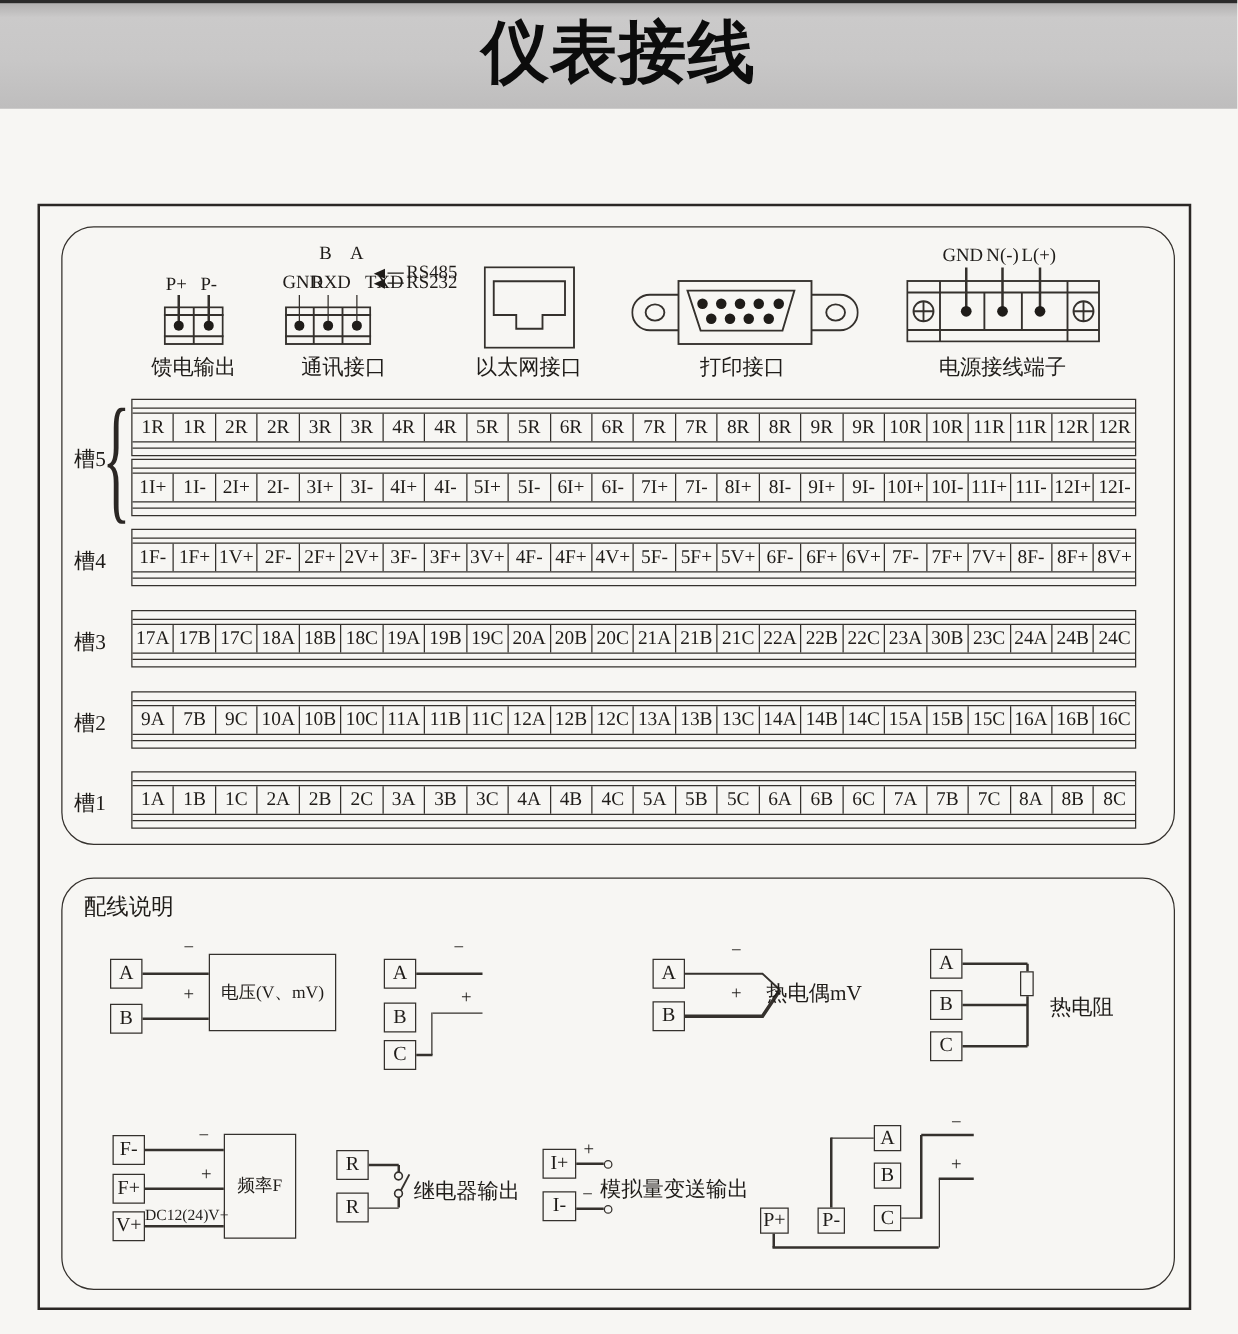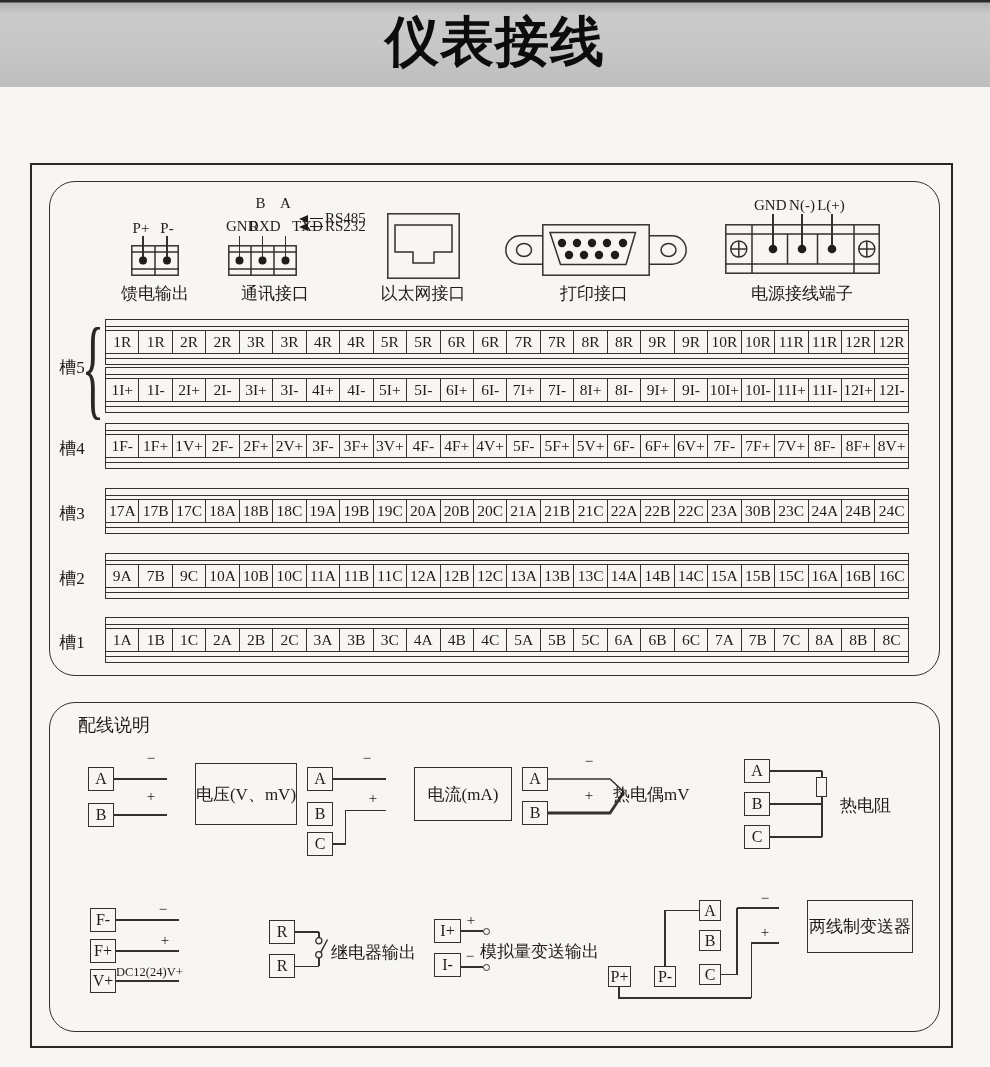--- a/index.html
+++ b/index.html
@@ -42,21 +42,21 @@
   .cell { flex:1; display:flex; align-items:center; justify-content:center;
     font-size:15.5px; border-right:1.6px solid #35312d; white-space:nowrap; overflow:hidden; }
   .cell:last-child { border-right:none; }
   .slot-label { position:absolute; left:2px; width:40px; text-align:center; font-size:17px; white-space:nowrap; }
   .brace { position:absolute; left:30px; top:142px; width:26px; height:86px; display:flex; align-items:center;
     justify-content:center; font-size:112px; font-weight:400; transform:scaleX(0.42); color:#2b2724; }
 
   .tb { position:absolute; width:26px; height:24px; border:1.5px solid #35312d; display:flex;
     align-items:center; justify-content:center; font-size:16px; }
   .mainbox { position:absolute; border:1.6px solid #35312d; display:flex; align-items:center;
-    justify-content:center; font-size:17px; white-space:nowrap;margin-left:28px; }
+    justify-content:center; font-size:14px; white-space:nowrap; }
 </style>
 </head>
 <body>
 
 <div class="page">
 
   <div class="header">
     <div class="title">仪表接线</div>
   </div>
 
@@ -341,40 +341,39 @@
             <div class="cell">7C</div>
             <div class="cell">8A</div>
             <div class="cell">8B</div>
             <div class="cell">8C</div>
           </div>
         <div class="rail-b"></div>
       </div>
     </div>
 
     <div class="panel p2">
-      <div class="dlabel" style="left:28px;top:10px;font-size:18px">配线说明</div>
+      <div class="dlabel" style="left:17px;top:10px;font-size:18px">配线说明</div>
 
       <div class="tb" style="left:38px;top:64px">A</div>
       <div class="tb" style="left:38px;top:100px">B</div>
       <div class="wh" style="left:64px;top:75.2px;width:53px"></div>
       <div class="wh" style="left:64px;top:111.2px;width:53px"></div>
       <div class="pm" style="left:92px;top:47px">−</div>
       <div class="pm" style="left:92px;top:85px">+</div>
       <div class="mainbox" style="left:117px;top:60px;width:102px;height:62px">电压(V、mV)</div>
 
       <div class="tb" style="left:257px;top:64px">A</div>
       <div class="tb" style="left:257px;top:99px">B</div>
       <div class="tb" style="left:257px;top:129px">C</div>
       <div class="wh" style="left:283px;top:75.2px;width:53px"></div>
       <div class="wh" style="left:283px;top:140.2px;width:13px"></div>
       <div class="wv" style="left:294.5px;top:107px;height:34px"></div>
       <div class="wh" style="left:296px;top:106.8px;width:40px"></div>
       <div class="pm" style="left:308px;top:47px">−</div>
       <div class="pm" style="left:314px;top:87px">+</div>
-      <div class="mainbox" style="left:336px;top:64px;width:98px;height:54px">电流(mA)</div>
 
       <div class="tb" style="left:472px;top:64px">A</div>
       <div class="tb" style="left:472px;top:98px">B</div>
       <svg class="abs" style="left:498px;top:58px" width="84" height="60">
         <path d="M0,18 H62 L76,31" fill="none"></path>
         <path d="M0,52 H62 L76,31" fill="none" stroke-width="2.8"></path>
       </svg>
       <div class="pm" style="left:530px;top:50px">−</div>
       <div class="pm" style="left:530px;top:84px">+</div>
       <div class="dlabel" style="left:563px;top:80px">热电偶mV</div>
@@ -393,20 +392,21 @@
 
       <div class="tb" style="left:40px;top:205px">F-</div>
       <div class="tb" style="left:40px;top:236px">F+</div>
       <div class="tb" style="left:40px;top:266px">V+</div>
       <div class="wh" style="left:66px;top:216.2px;width:63px"></div>
       <div class="wh" style="left:66px;top:247.2px;width:63px"></div>
       <div class="wh" style="left:66px;top:277.2px;width:63px"></div>
       <div class="pm" style="left:104px;top:198px">−</div>
       <div class="pm" style="left:106px;top:229px">+</div>
       <div class="dc" style="left:66px;top:262px;width:62px">DC12(24)V+</div>
+      <div class="mainbox" style="left:129px;top:204px;width:58px;height:84px">频率F</div>
 
       <div class="tb" style="left:219px;top:217px">R</div>
       <div class="tb" style="left:219px;top:251px">R</div>
       <div class="wh" style="left:245px;top:228.2px;width:24px"></div>
       <div class="wv" style="left:268.3px;top:229px;height:6px"></div>
       <svg class="abs" style="left:262px;top:232px" width="22" height="26">
         <circle cx="6.8" cy="5.8" r="3.1" fill="none" stroke-width="1.3"></circle>
         <circle cx="6.8" cy="19.8" r="3.1" fill="none" stroke-width="1.3"></circle>
         <line x1="8.6" y1="17.6" x2="15.5" y2="4.5"></line>
       </svg>
@@ -433,17 +433,16 @@
       <div class="wv" style="left:614.3px;top:207px;height:56px"></div>
       <div class="wh" style="left:671px;top:270.8px;width:16px"></div>
       <div class="wv" style="left:686.3px;top:205px;height:66.5px"></div>
       <div class="wh" style="left:687px;top:204.3px;width:42px"></div>
       <div class="wv" style="left:568.3px;top:284px;height:11px"></div>
       <div class="wh" style="left:568.3px;top:294.3px;width:133px"></div>
       <div class="wv" style="left:700.8px;top:239.5px;height:55.5px"></div>
       <div class="wh" style="left:701px;top:239.3px;width:28px"></div>
       <div class="pm" style="left:706px;top:187px">−</div>
       <div class="pm" style="left:706px;top:221px">+</div>
-      <div class="mainbox" style="left:729px;top:197px;width:106px;height:53px">两线制变送器</div>
     </div>
 
   </div>
 </div>
 
 </body></html>

